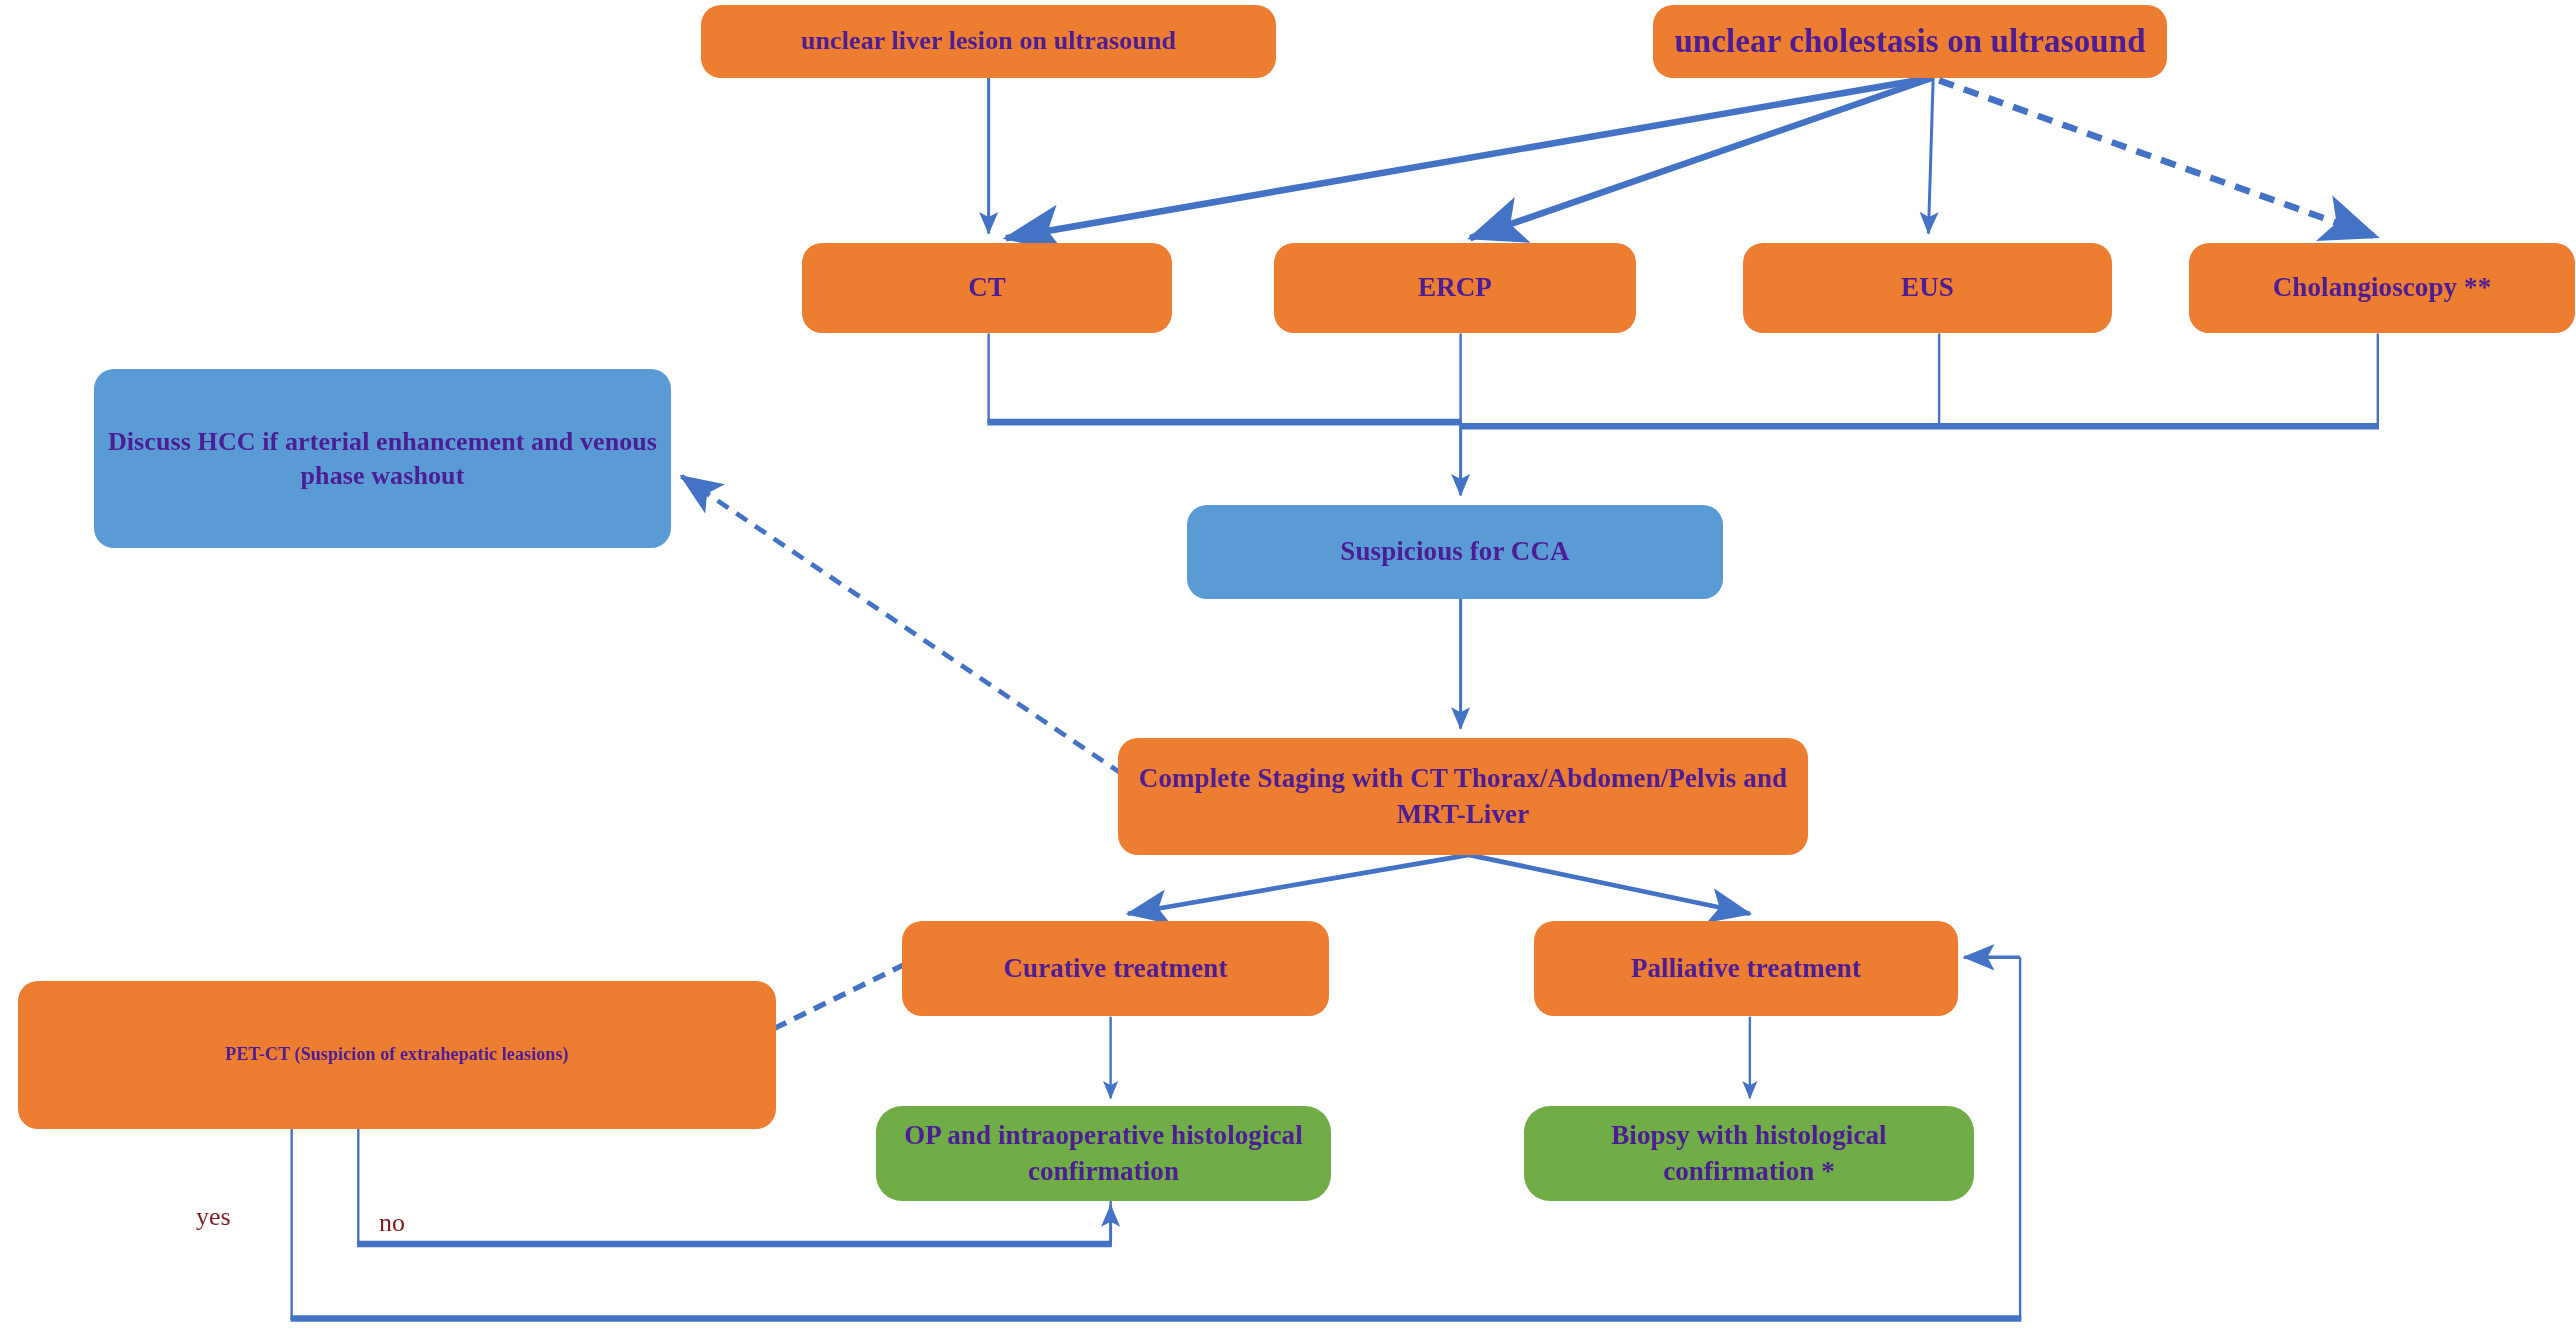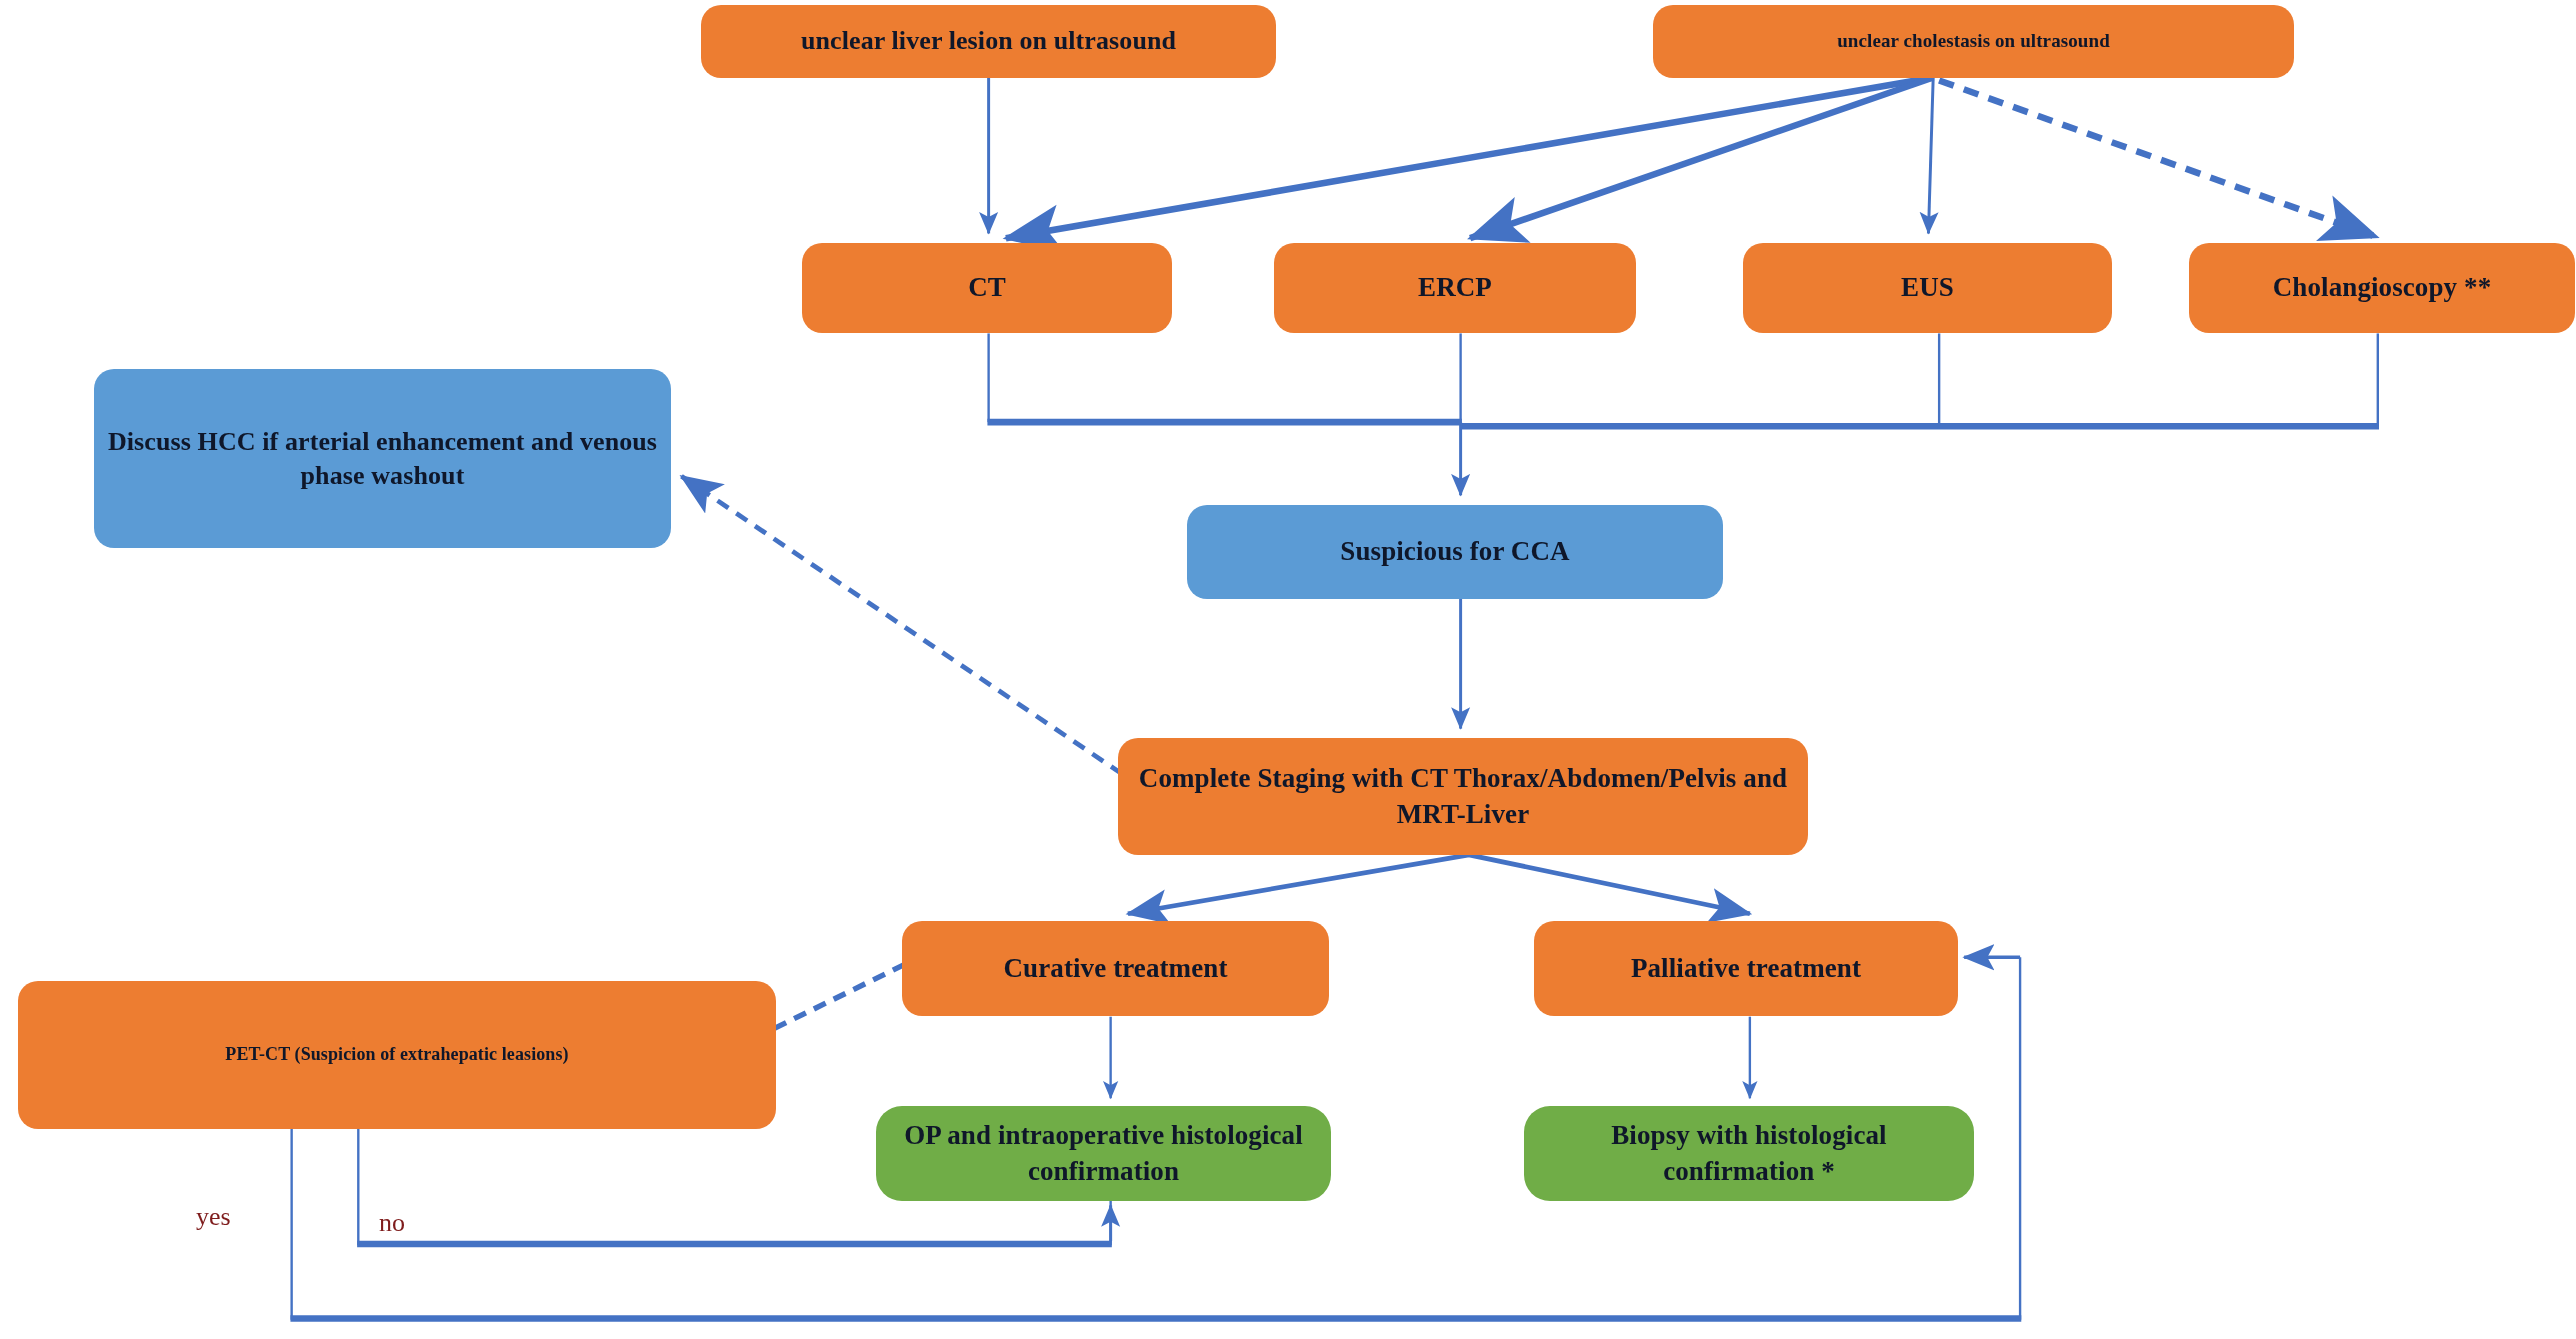--- a/index.html
+++ b/index.html
@@ -26,21 +26,21 @@
     pointer-events: none;
   }
   .node {
     position: absolute;
     box-sizing: border-box;
     display: flex;
     align-items: center;
     justify-content: center;
     text-align: center;
     border-radius: 20px;
-    color: #0f172a;
+    color: #4c1d95;
     font-weight: bold;
     line-height: 1.30;
     padding: 3.6px 10.7px;
     letter-spacing: 0.1px;
   }
   .node.orange { background: #ED7D31; }
   .node.blue   { background: #5B9BD5; }
   .node.green  { background: #70AD47; border-radius: 26px; }
   .node-label { display: block; width: 100%; }
   .edge-label {
@@ -104,21 +104,21 @@
 
     <path d="M490,1896 L490,2215 L3394,2215 L3394,1608" stroke="#4472C4" stroke-width="4" fill="none"></path>
     <path d="M488,2215 L3396,2215" stroke="#4472C4" stroke-width="11" fill="none"></path>
     <path d="M3394,1608 L3300,1608" stroke="#4472C4" stroke-width="6" fill="none" marker-end="url(#ahs)"></path>
   </svg>
 
   <div class="node orange" style="left:701px; top:4.8px; width:575px; height:73px; font-size:26px;">
     <span class="node-label">unclear liver lesion on ultrasound</span>
   </div>
 
-  <div class="node orange" style="left:1653px; top:4.8px; width:641px; height:73px; font-size:19px;">
+  <div class="node orange" style="left:1653px; top:4.8px; width:514px; height:73px; font-size:33px;">
     <span class="node-label">unclear  cholestasis on ultrasound</span>
   </div>
 
   <div class="node orange" style="left:802px; top:243px; width:370px; height:90px; font-size:27px;">
     <span class="node-label">CT</span>
   </div>
 
   <div class="node orange" style="left:1274px; top:243px; width:362px; height:90px; font-size:27px;">
     <span class="node-label">ERCP</span>
   </div>

